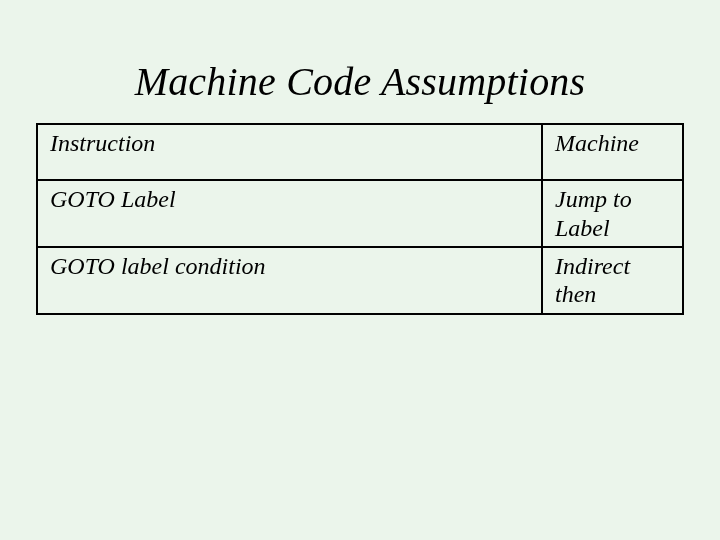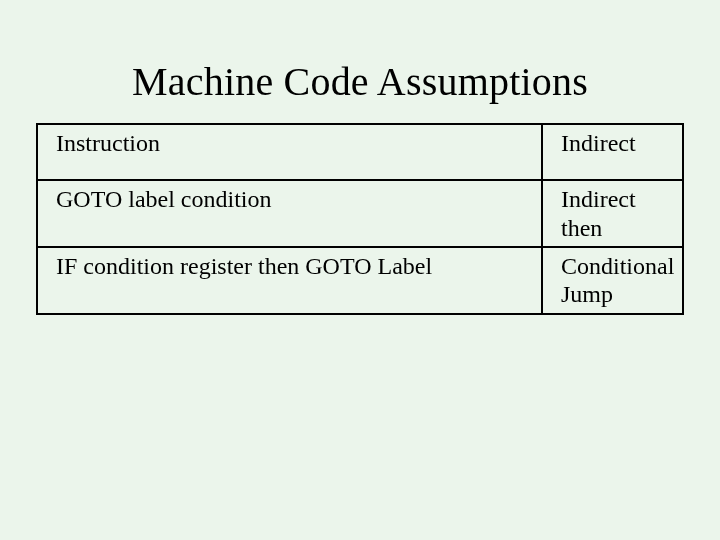--- a/index.html
+++ b/index.html
@@ -9,20 +9,21 @@
     height: 540px;
     background: #ebf5eb;
     font-family: "Times New Roman", Times, serif;
     color: #000;
   }
   .slide {
     width: 720px;
     height: 396px;
     position: relative;
     box-sizing: border-box;
+    font-style: italic;
   }
   .title {
     text-align: center;
     font-size: 40px;
     font-weight: 400;
     padding-top: 58px;
     padding-bottom: 18px;
     letter-spacing: 0.2px;
   }
   .tablewrap {
@@ -34,21 +35,21 @@
     table-layout: fixed;
   }
   col.c1 { width: 505px; }
   col.c2 { width: auto; }
   th, td {
     border: 2.5px solid #000;
     font-size: 24px;
     font-weight: 400;
     text-align: left;
     vertical-align: top;
-    padding: 4px 8px 4px 18px;
+    padding: 4px 8px 4px 12px;
     line-height: 1.18;
     margin-top: 20px;
   }
   .hdr td {
     padding-bottom: 22px;
   }
   .lastrow td {
     padding-bottom: 24px;
   }
 </style>
@@ -61,27 +62,27 @@
 
   <div class="tablewrap">
     <table>
       <colgroup>
         <col class="c1">
           <col class="c2">
       </colgroup>
       <tbody>
           <tr class="hdr">
         <td>Instruction</td>
-        <td>Indirect</td>
+        <td>Machine</td>
+      </tr>
+      <tr>
+        <td>GOTO Label</td>
+        <td>Jump to Label</td>
       </tr>
       <tr>
         <td>GOTO label condition</td>
         <td>Indirect then</td>
-      </tr>
-      <tr>
-        <td>IF condition register then GOTO Label</td>
-        <td>Conditional Jump</td>
       </tr>
     </tbody>
       </table>
   </div>
 
 </div>
 
 </body></html>

